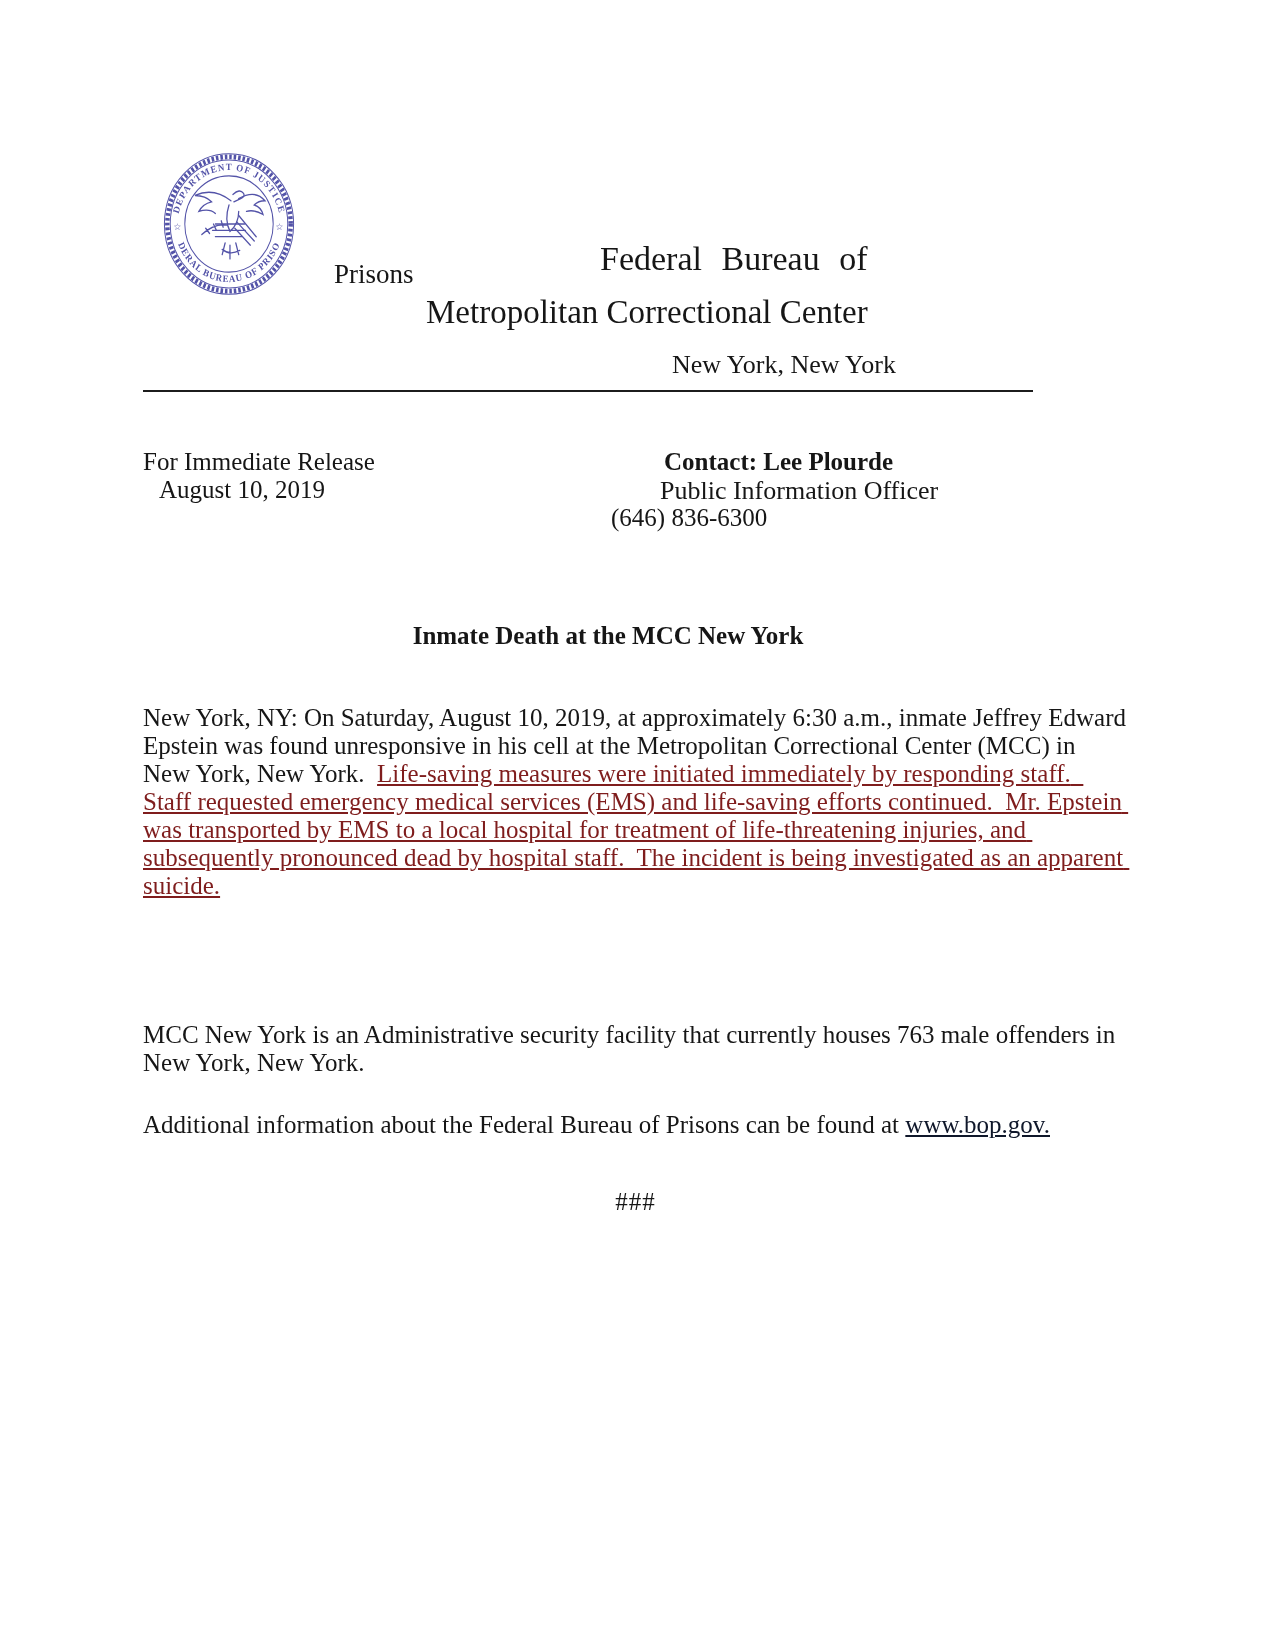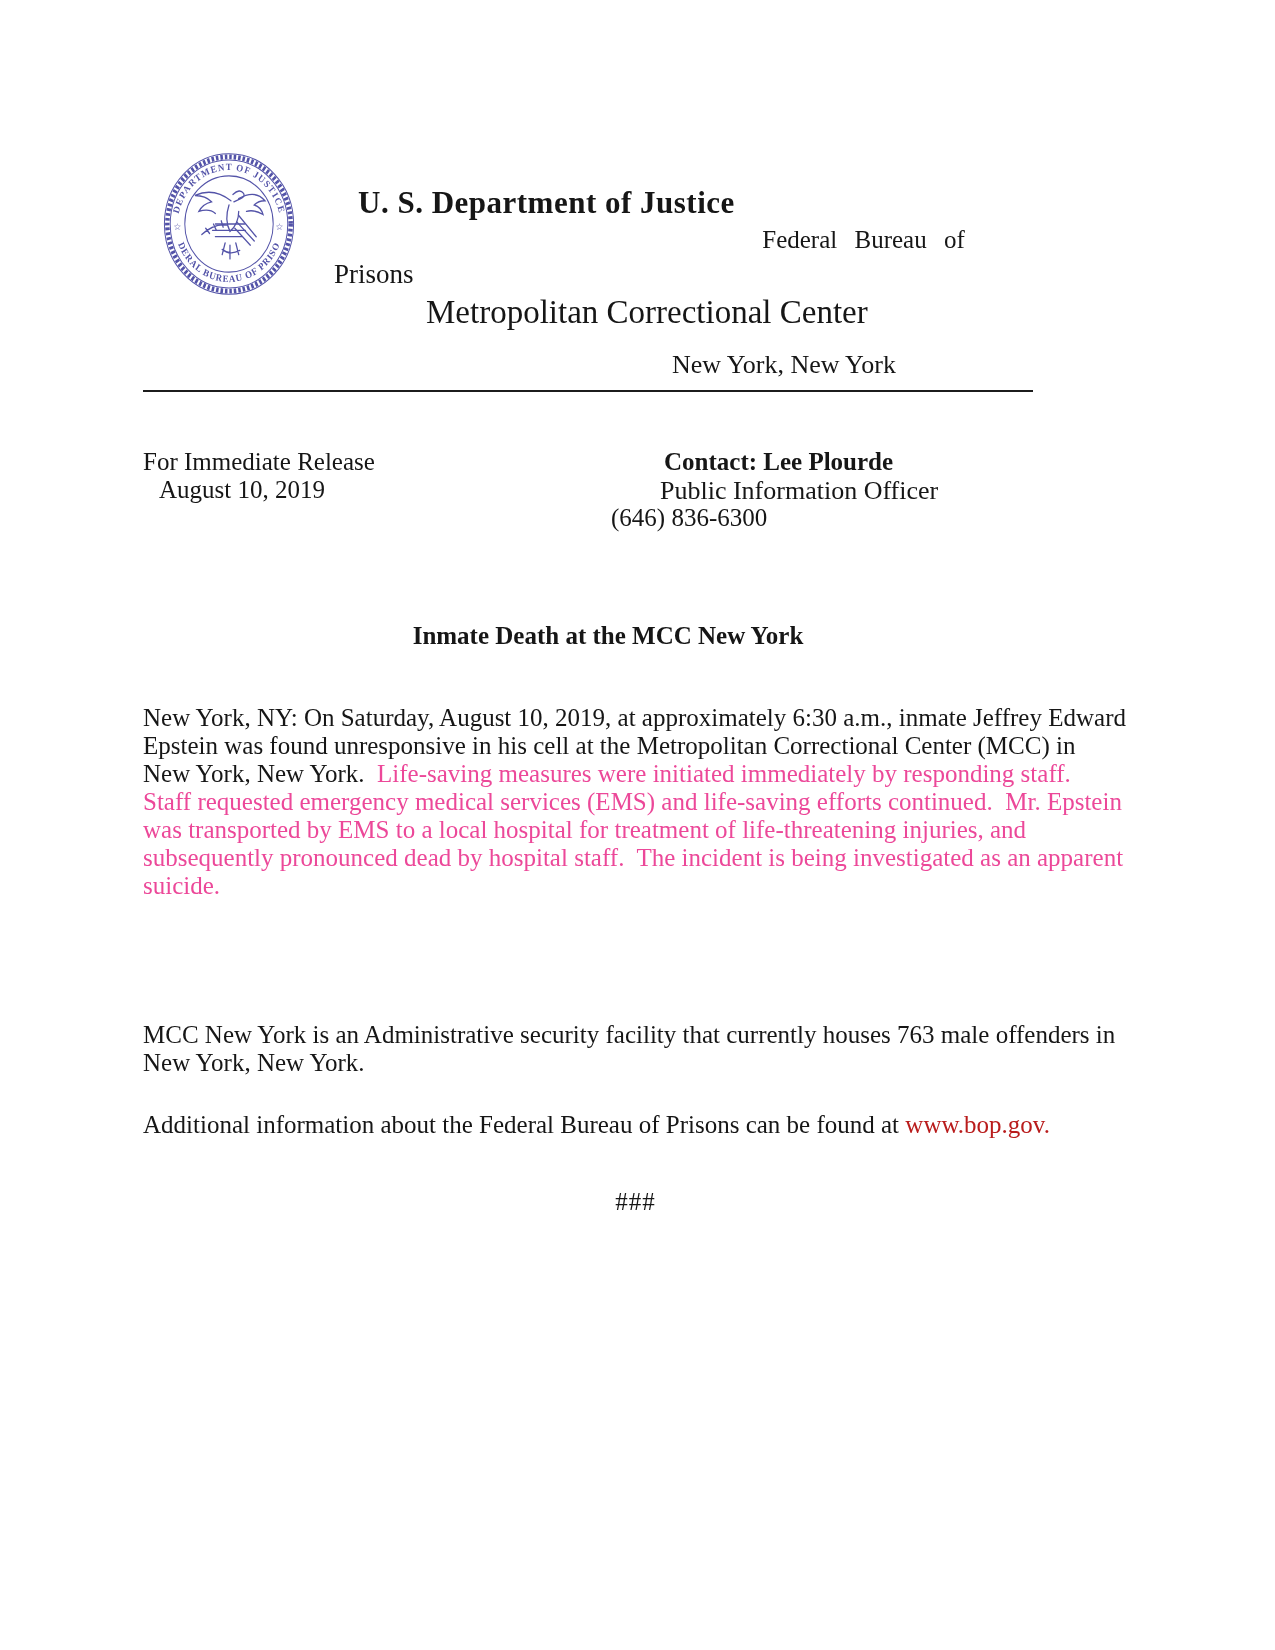--- a/index.html
+++ b/index.html
@@ -13,22 +13,22 @@
     overflow: hidden;
   }
 
   
   .seal { position: absolute; left: 161px; top: 150px; width: 136px; height: 148px; }
   .agency-title {
     position: absolute; left: 358px; top: 185px;
     font-size: 31px; font-weight: bold; letter-spacing: 0.5px;
   }
   .bureau-line1 {
-    position: absolute; left: 600px; top: 226px; width: 527px;
-    font-size: 25px; text-align: center; word-spacing: 11px;
+    position: absolute; left: 600px; top: 240px; width: 527px;
+    font-size: 34px; text-align: left; word-spacing: 11px;
   }
   .bureau-line2 { position: absolute; left: 334px; top: 259px; font-size: 27px; }
   .facility-line { position: absolute; left: 426px; top: 294px; font-size: 33px; }
   .location-line { position: absolute; left: 672px; top: 322px; font-size: 26px; margin-top: 28px; }
   .header-rule {
     position: absolute; left: 143px; top: 372px; width: 890px; height: 18px;
     border-bottom: 2px solid #1c1c1c;
   }
 
   
@@ -45,22 +45,22 @@
   }
   .para {
     position: absolute; left: 143px; width: 985px;
     font-size: 25px; line-height: 28px;
     white-space: pre-wrap; text-align: left;
   }
   .p1 { top: 679px; }
   .p2 { top: 914px; }
   .p3 { top: 1001px; margin-top: 20px; }
   .p4 { top: 1086px; }
-  .red-text { color: #ec4899; }
-  .doc-link { color: #b91c1c; cursor: pointer; }
+  .red-text { color: #7f1d1d; text-decoration: underline; }
+  .doc-link { color: #0f172a; text-decoration: underline; cursor: pointer; }
   .end-mark {
     position: absolute; left: 143px; top: 1188px; width: 985px;
     font-size: 25px; text-align: center; letter-spacing: 1px;
   }
 </style>
 </head>
 <body>
 
 <div class="page">
 
@@ -89,21 +89,20 @@
       <path d="M72,48 q-18,-13 -37,-5 q11,0 17,6 q-9,2 -13,9 q11,-3 17,2"></path>
       <path d="M80,46 q17,-9 27,2 q-7,0 -11,4 q7,2 9,9 q-9,-5 -17,-3"></path>
       <path d="M70,52 q-5,14 1,25 q9,-7 9,-19"></path>
       <path d="M56,70 h30 M53,76 h34 M56,82 h27"></path>
       <path d="M42,80 q13,-11 26,-9 M46,74 l4,5 M54,70 l3,6 M62,67 l2,6"></path>
       <path d="M98,82 L80,62 M96,86 L78,68 M92,90 L76,74"></path>
       <path d="M66,88 l-3,11 M71,90 l0,13 M77,88 l3,11 M63,94 q8,6 18,1"></path>
     </g>
   </svg>
 
-  <div class="agency-title">U. S. Department of Justice</div>
   <div class="bureau-line1">Federal  Bureau  of</div>
   <div class="bureau-line2">Prisons</div>
   <div class="facility-line">Metropolitan Correctional Center</div>
   <div class="location-line">New York, New York</div>
   <div class="header-rule"></div>
 
   <div class="release-line">For Immediate Release</div>
   <div class="release-date">August 10, 2019</div>
   <div class="contact-name">Contact: Lee Plourde</div>
   <div class="contact-title">Public Information Officer</div>

